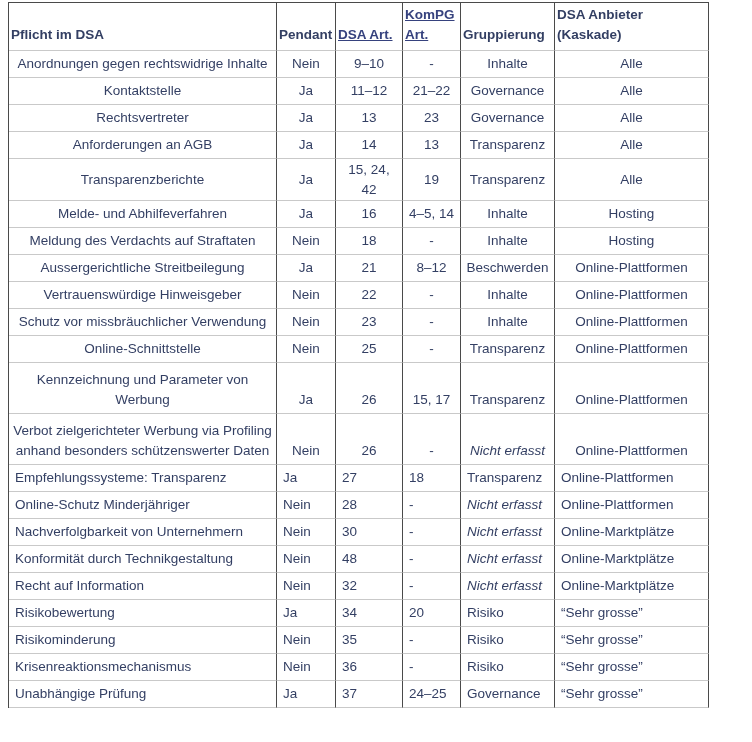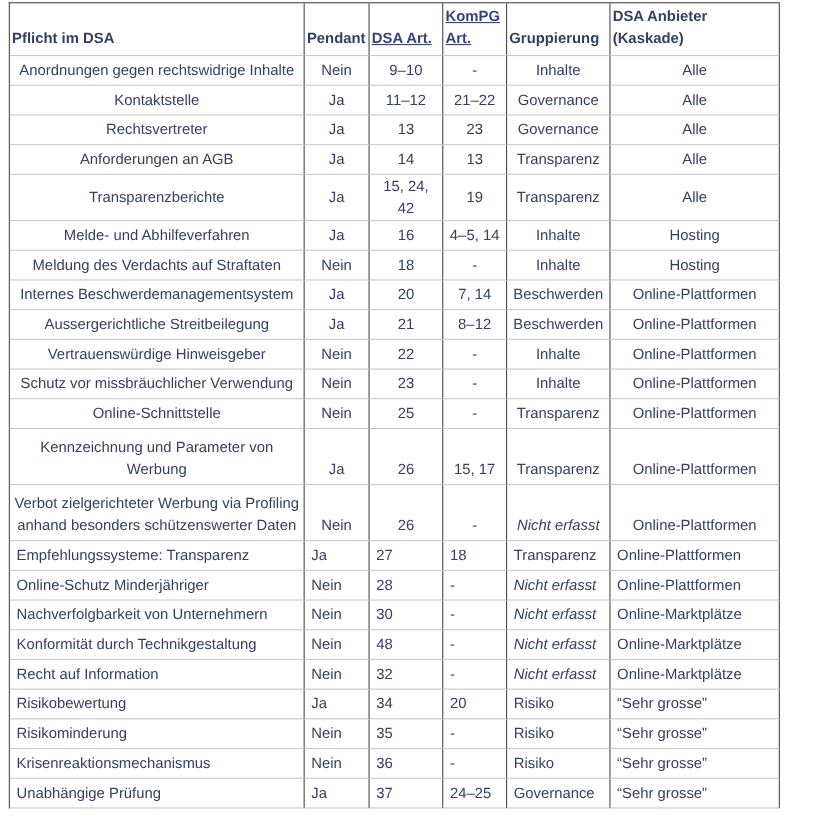--- a/index.html
+++ b/index.html
@@ -142,28 +142,20 @@
         </tr>
         <tr class="align-center">
           <td>Meldung des Verdachts auf Straftaten</td>
           <td>Nein</td>
           <td>18</td>
           <td>-</td>
           <td>Inhalte</td>
           <td>Hosting</td>
         </tr>
         <tr class="align-center">
-          <td>Internes Beschwerdemanagementsystem</td>
-          <td>Ja</td>
-          <td>20</td>
-          <td>7, 14</td>
-          <td>Beschwerden</td>
-          <td>Online-Plattformen</td>
-        </tr>
-        <tr class="align-center">
           <td>Aussergerichtliche Streitbeilegung</td>
           <td>Ja</td>
           <td>21</td>
           <td>8–12</td>
           <td>Beschwerden</td>
           <td>Online-Plattformen</td>
         </tr>
         <tr class="align-center">
           <td>Vertrauenswürdige Hinweisgeber</td>
           <td>Nein</td>

